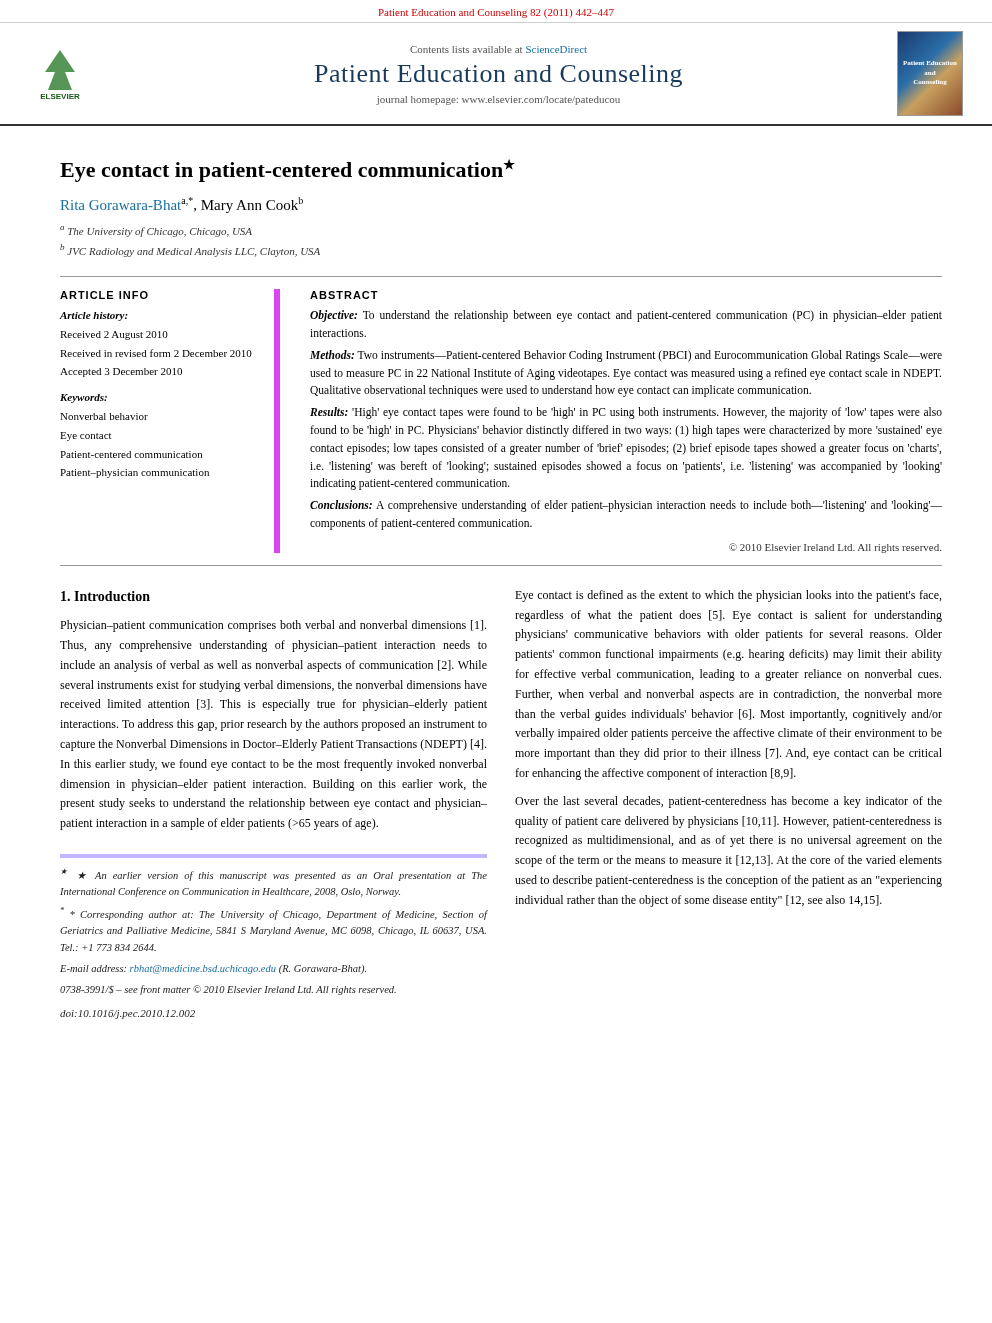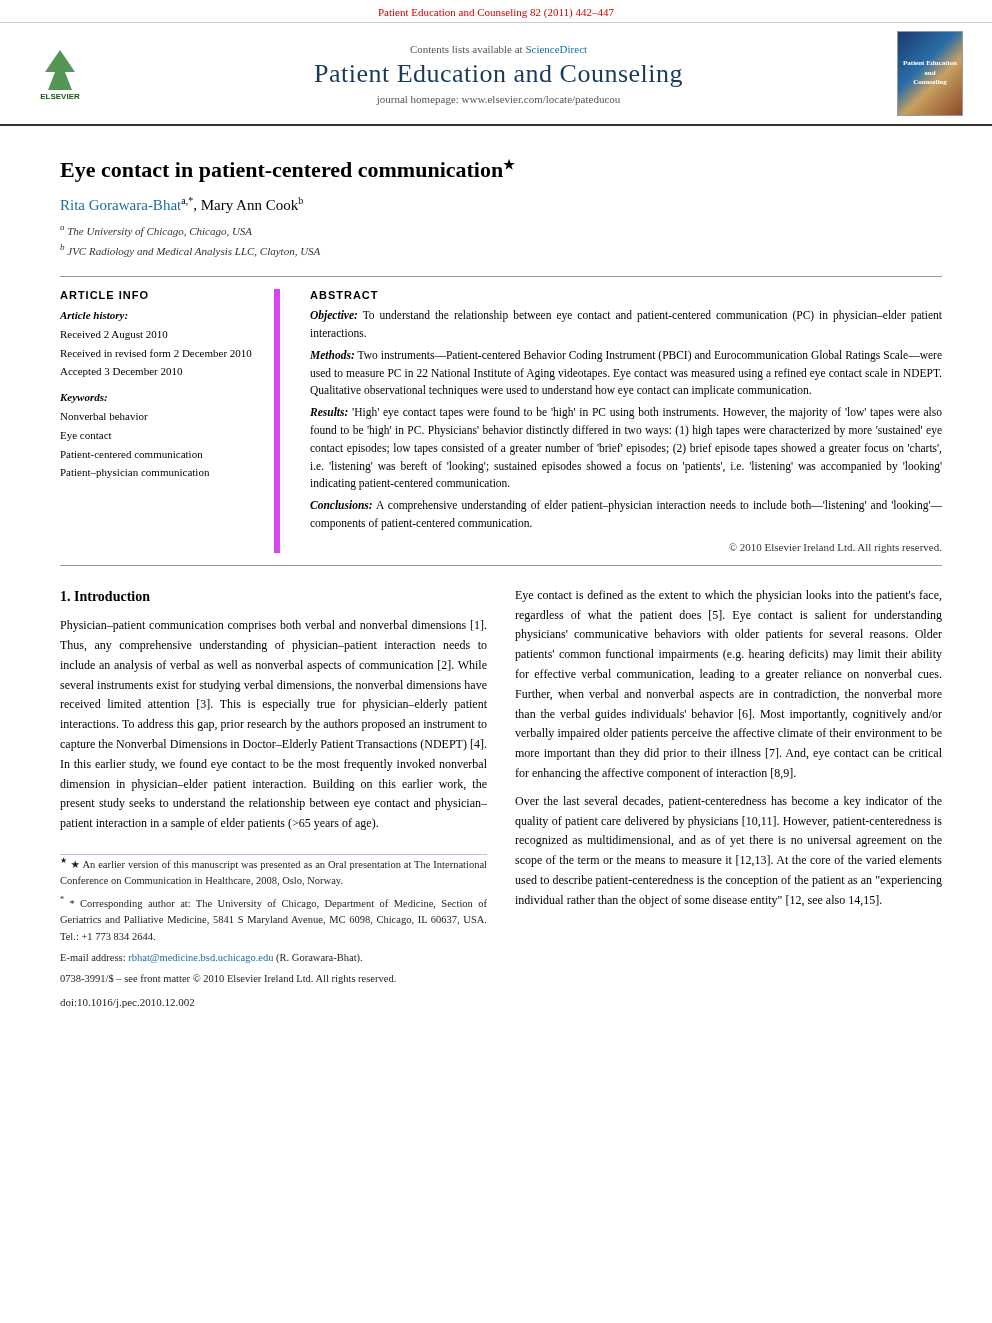--- a/index.html
+++ b/index.html
@@ -215,25 +215,27 @@
 
     .body-text {
       font-size: 12px;
       line-height: 1.65;
       text-align: justify;
       margin-bottom: 8px;
     }
 
     
     .footnotes {
-      border-top: 1px solid #c4b5fd;
+      border-top: 4px solid #c4b5fd;
       margin-top: 20px;
+      padding-top: 8px;
       font-size: 10.5px;
       line-height: 1.6;
       color: #222;
+      font-style: italic;
     }
     .footnotes p {
       margin-bottom: 4px;
     }
     .footnotes sup { font-size: 8px; }
 
     .doi-line {
       font-size: 11px;
       margin-top: 6px;
     }

